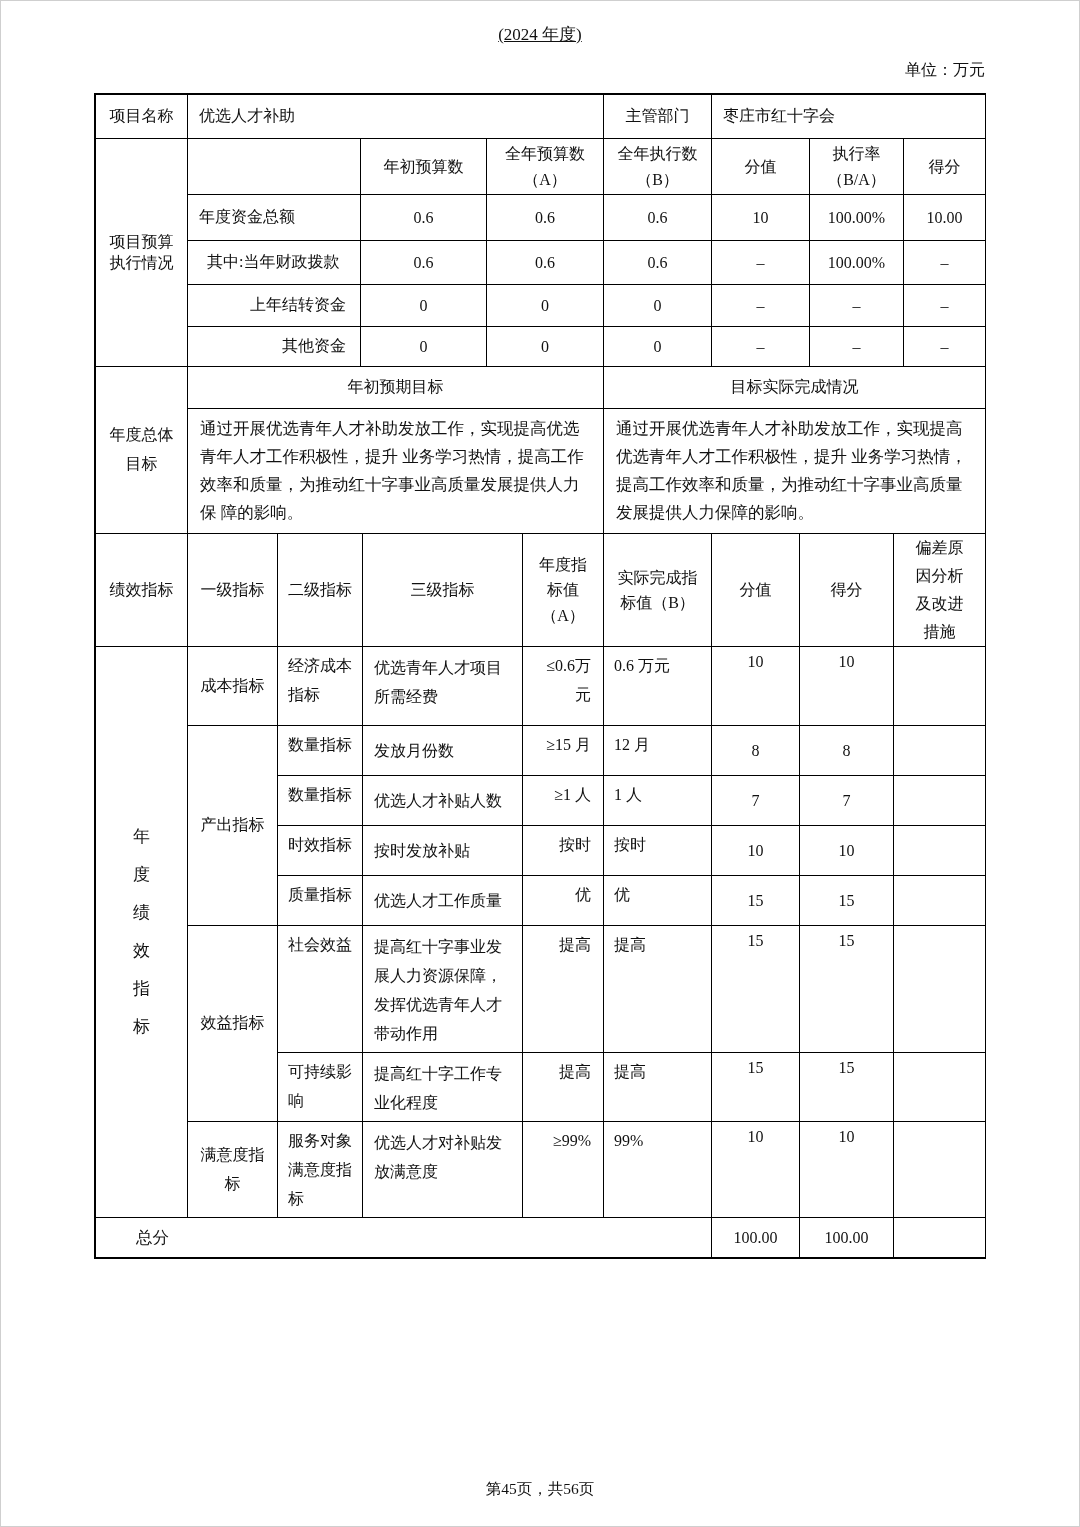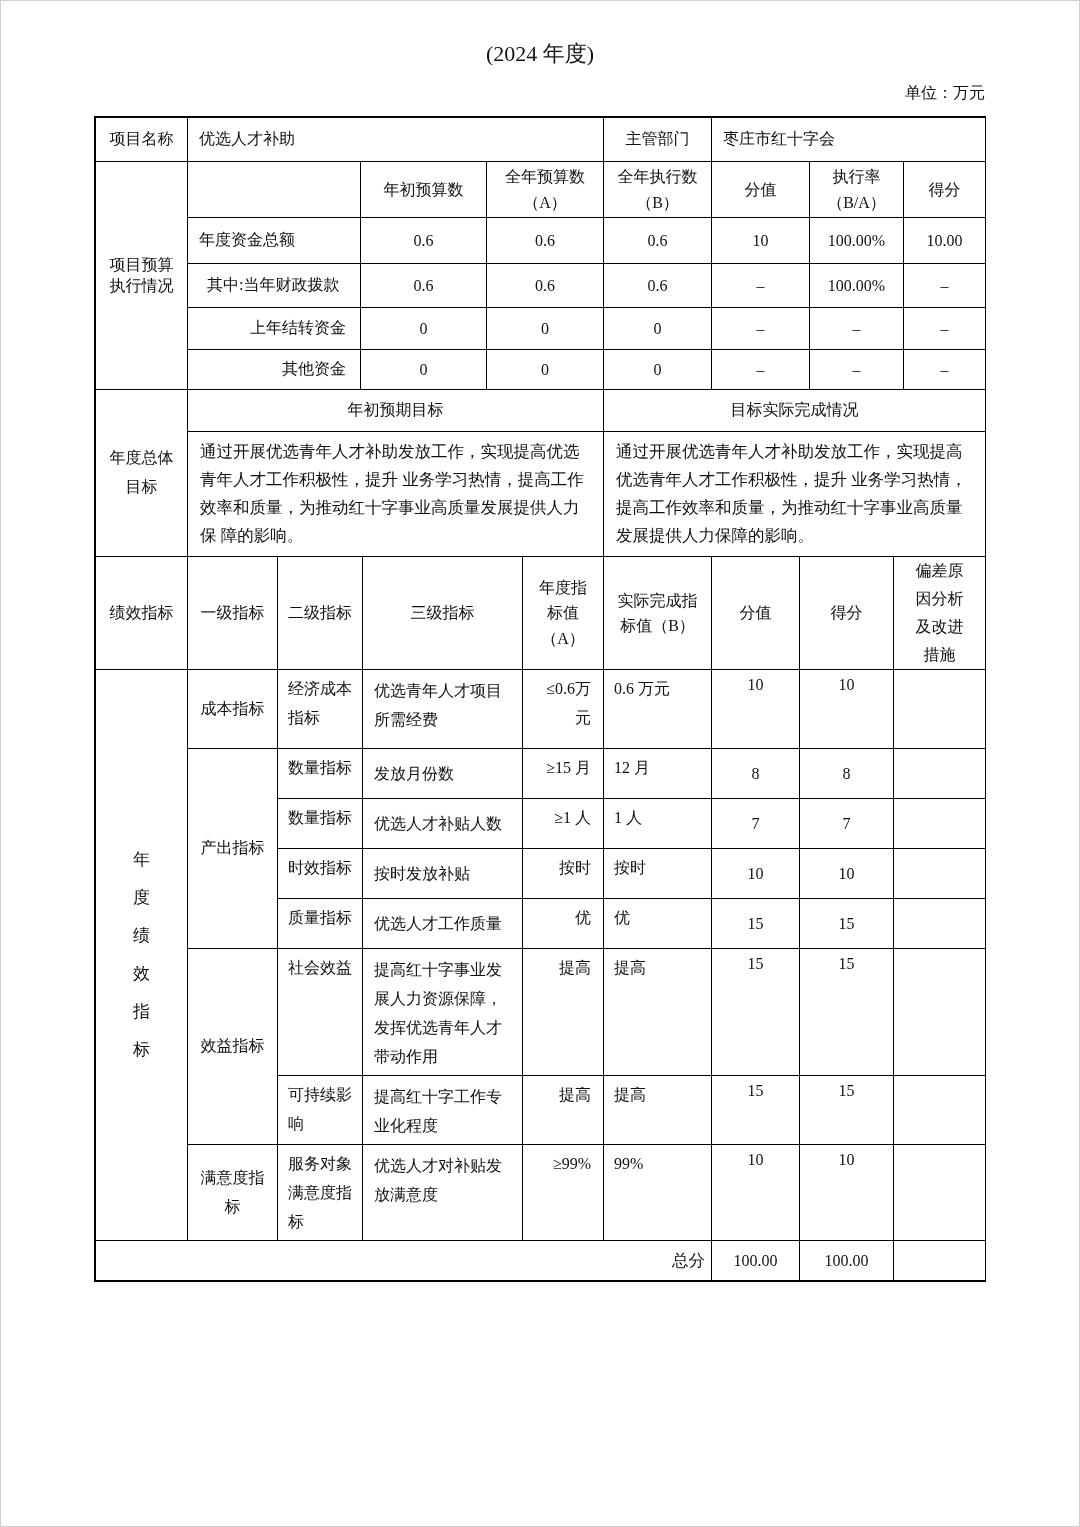--- a/index.html
+++ b/index.html
@@ -15,23 +15,24 @@
     color: #111111;
   }
   .doc-title {
     margin-top: 130px;
     text-align: center;
     font-size: 36px;
     font-weight: 700;
     letter-spacing: 3px;
   }
   .doc-subtitle {
-    margin-top: 38px;
-    text-align: center;
-    font-size: 22px;
+    margin-top: 22px;
+    text-align: center;
+    font-size: 17px;
+    text-decoration: underline;
   }
   .unit-note {
     width: 890px;
     margin: 14px auto 12px auto;
     text-align: right;
     font-size: 16px;
   }
   .table-wrap {
     width: 892px;
     margin: 4px auto 0 auto;
@@ -76,21 +77,21 @@
     line-height: 38px;
     word-break: break-all;
     text-align: center;
   }
   .lvl3 { text-align: left; padding: 4px 8px 4px 11px; vertical-align: middle; line-height: 29px; }
   .val  { text-align: right; padding: 4px 12px 16px 8px; vertical-align: top; line-height: 29px; }
   .val2 { text-align: left; padding: 4px 6px 4px 10px; vertical-align: top; line-height: 29px; }
   .l2c  { text-align: left; padding: 4px 6px 4px 10px; vertical-align: top; line-height: 29px; }
   .topv { vertical-align: top; padding-top: 6px; }
   .dev-head { padding: 0 14px; line-height: 1.75; }
-  .total-label { text-align: right; font-size: 16.5px; padding-left: 40px; }
+  .total-label { text-align: left; font-size: 16.5px; padding-left: 40px; }
   .page-footer {
     position: absolute;
     left: 0;
     top: 1478px;
     width: 100%;
     text-align: center;
     font-size: 15.5px;
   }
 </style>
 </head>
@@ -328,13 +329,14 @@
       <tr style="height:40px">
         <td class="total-label" colspan="6">总分</td>
         <td class="ctr">100.00</td>
         <td class="ctr">100.00</td>
         <td></td>
       </tr>
     </tbody>
       </table>
   </div>
 
+  <div class="page-footer">第45页，共56页</div>
 </div>
 
 </body></html>

